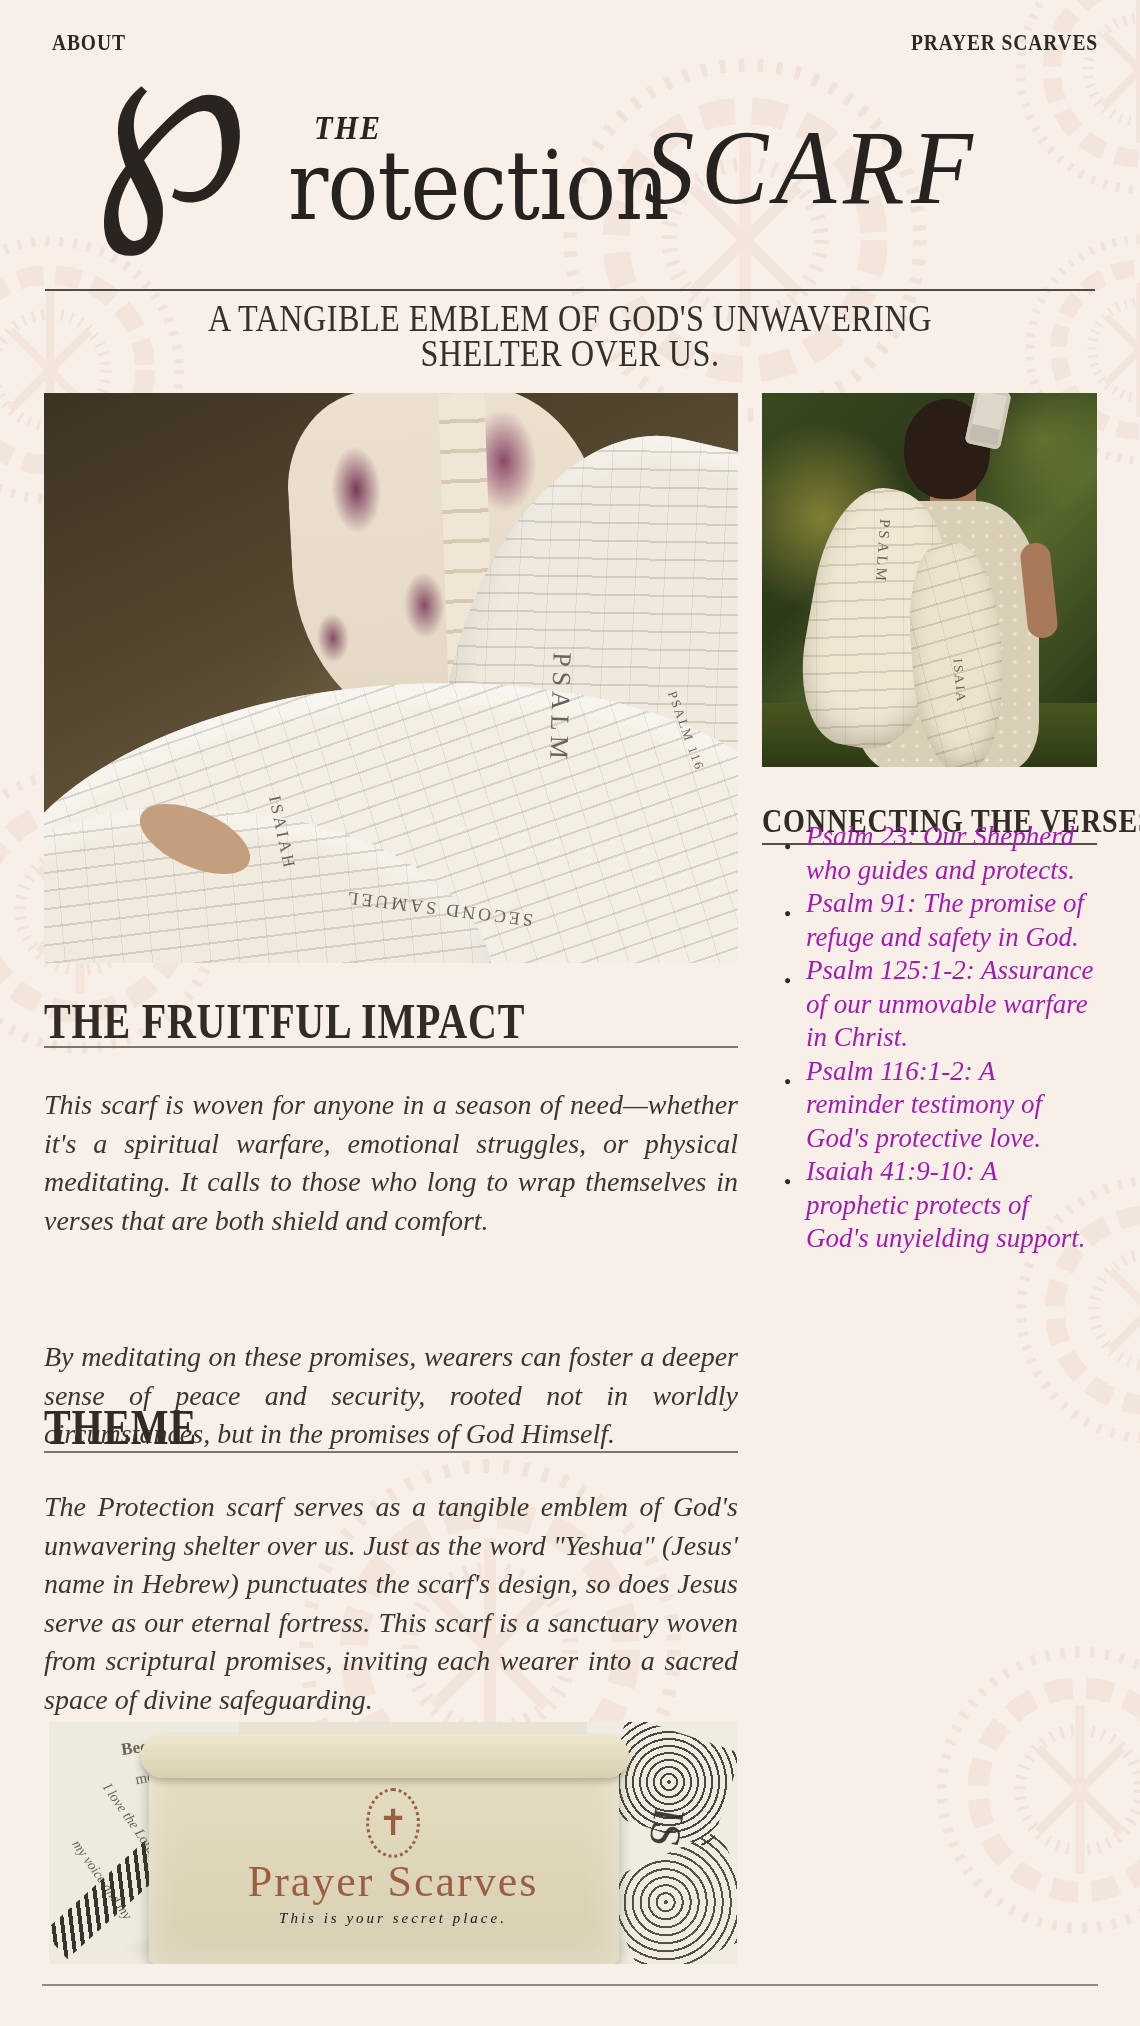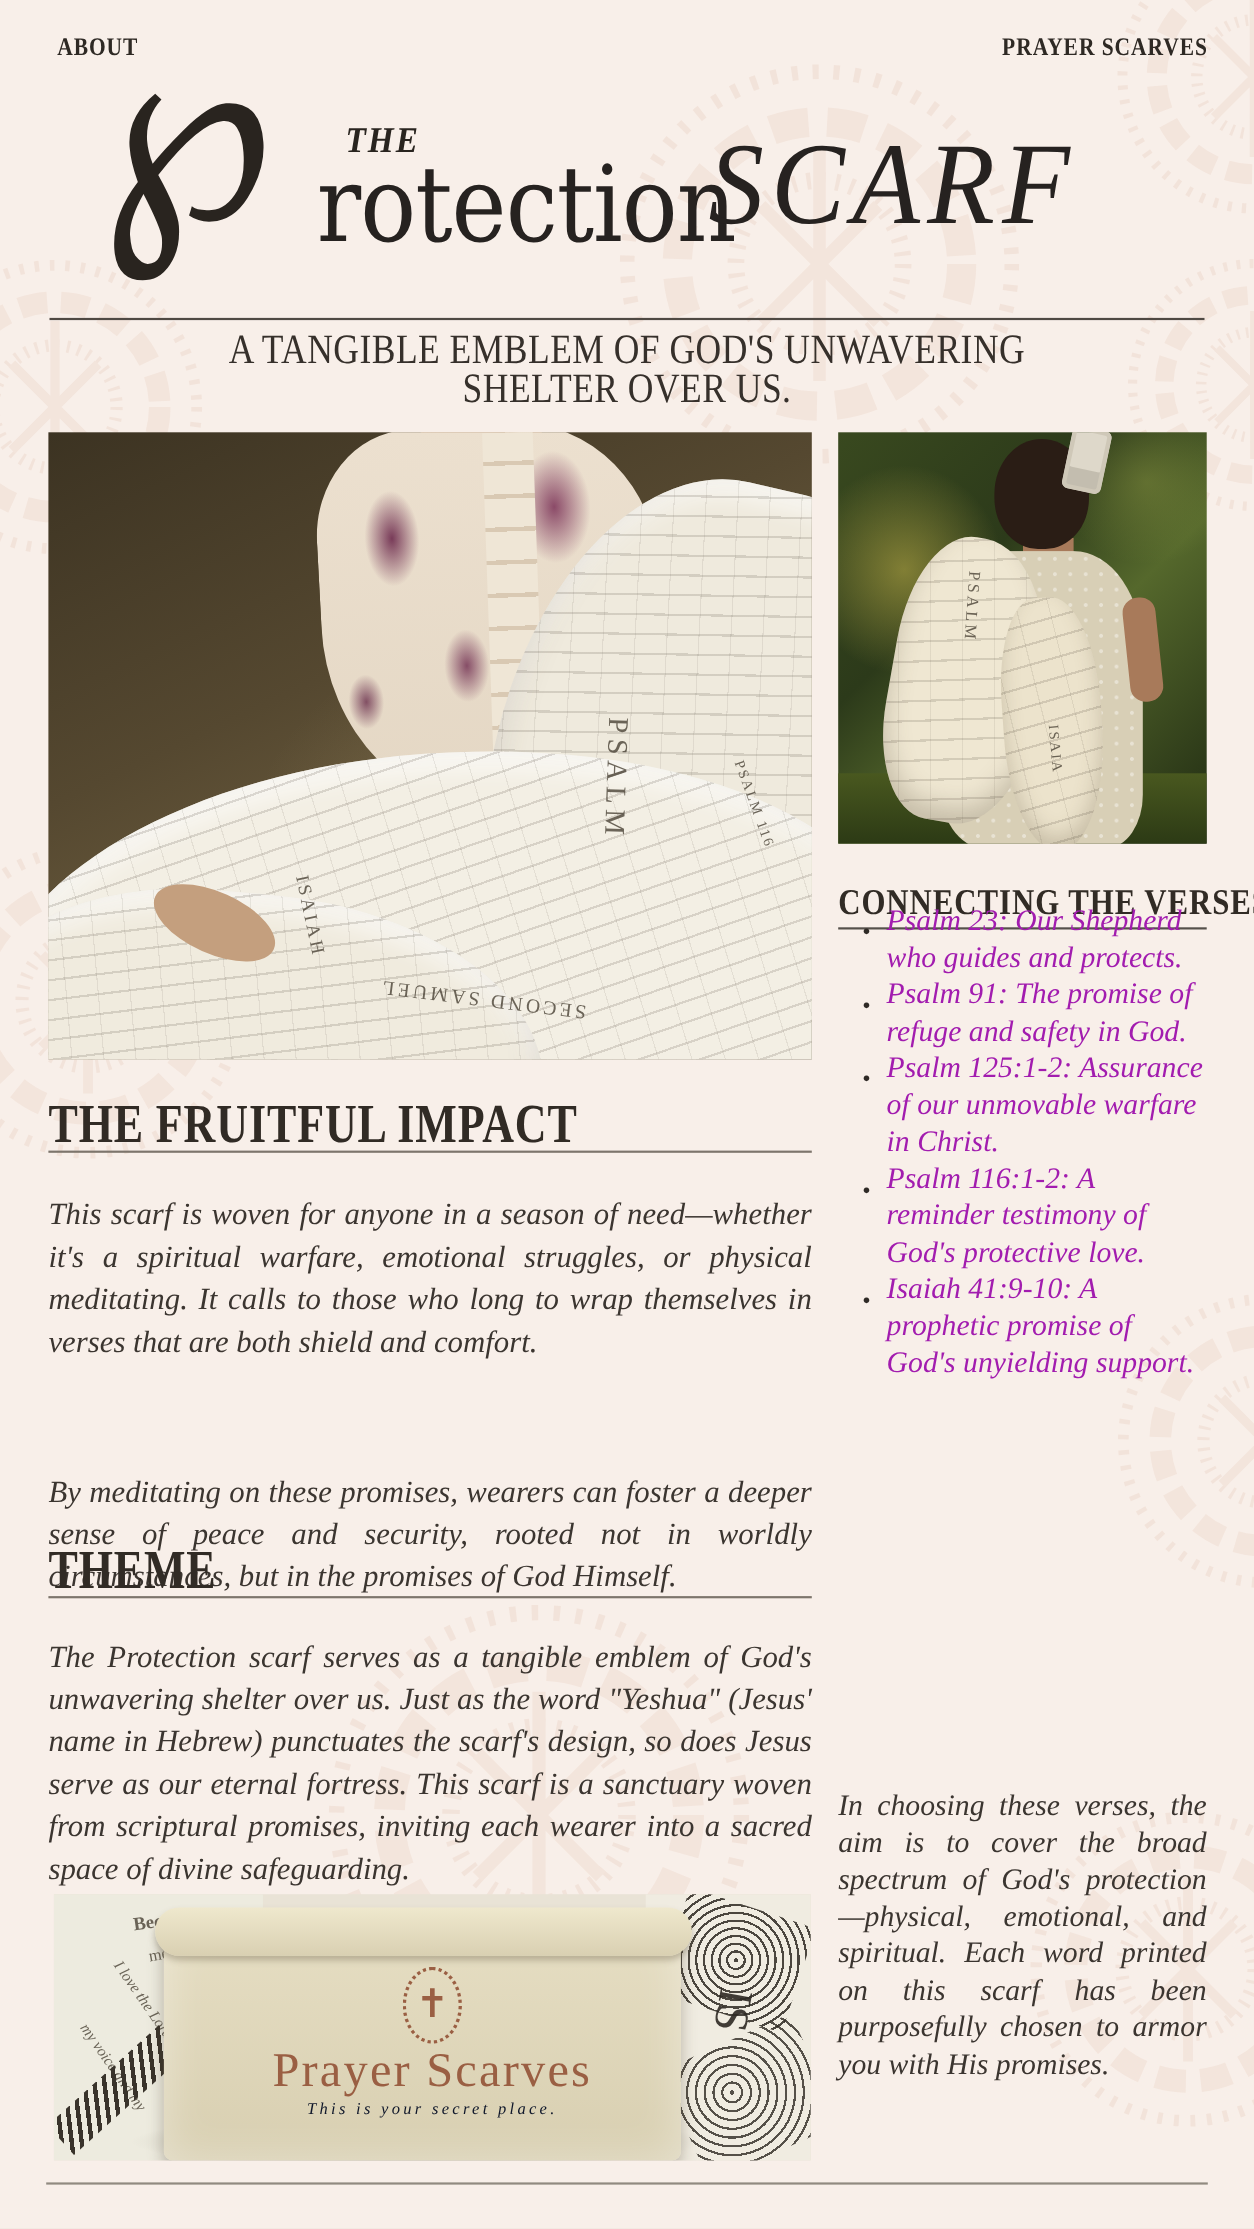--- a/index.html
+++ b/index.html
@@ -290,23 +290,22 @@
   <div class="rule rule-theme"></div>
   <p class="body-para para-theme">The Protection scarf serves as a tangible emblem of God's unwavering shelter over us. Just as the word "Yeshua" (Jesus' name in Hebrew) punctuates the scarf's design, so does Jesus serve as our eternal fortress. This scarf is a sanctuary woven from scriptural promises, inviting each wearer into a sacred space of divine safeguarding.</p>
 
   <div class="h-section h-verses">CONNECTING THE VERSES</div>
   <div class="rule rule-verses"></div>
   <ul class="verses-list">
     <li>Psalm 23: Our Shepherd who guides and protects.</li>
     <li>Psalm 91: The promise of refuge and safety in God.</li>
     <li>Psalm 125:1-2: Assurance of our unmovable warfare in Christ.</li>
     <li>Psalm 116:1-2: A reminder testimony of God's protective love.</li>
-    <li>Isaiah 41:9-10: A prophetic promise of God's unyielding support.</li>
+    <li>Isaiah 41:9-10: A prophetic protects of God's unyielding support.</li>
   </ul>
-  <p class="body-para closing-para">In choosing these verses, the aim is to cover the broad spectrum of God's protection—physical, emotional, and spiritual. Each word printed on this scarf has been purposefully chosen to armor you with His promises.</p>
 
   <div class="photo photo-pouch">
     <div class="pp-fab-left">
       <span class="fabric-word" style="left:72px;top:14px;font-size:17px;transform:rotate(-8deg);font-weight:bold">Because</span>
       <span class="fabric-word" style="left:86px;top:44px;font-size:15px;transform:rotate(-10deg)">me, There</span>
       <span class="fabric-word" style="left:104px;top:70px;font-size:15px;transform:rotate(-12deg)">Him</span>
       <span class="fabric-word" style="left:28px;top:110px;font-size:14px;transform:rotate(55deg);font-style:italic">I love the Lord, because</span>
       <span class="fabric-word" style="left:6px;top:150px;font-size:14px;transform:rotate(55deg);font-style:italic">my voice and my</span>
       <span class="fabric-word" style="left:128px;top:98px;font-size:12px;transform:rotate(48deg);font-style:italic">praised,</span>
       <div class="pp-band"></div>

